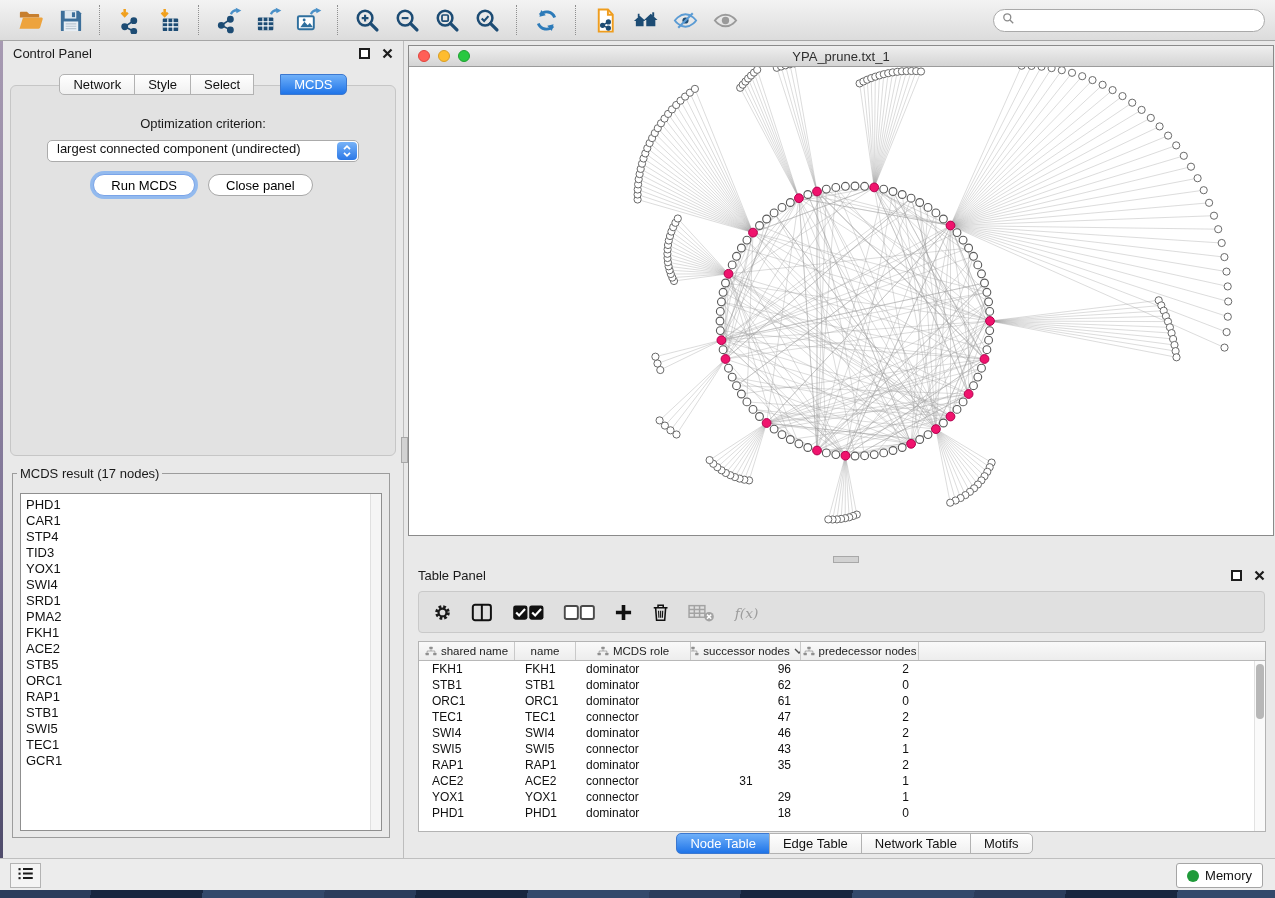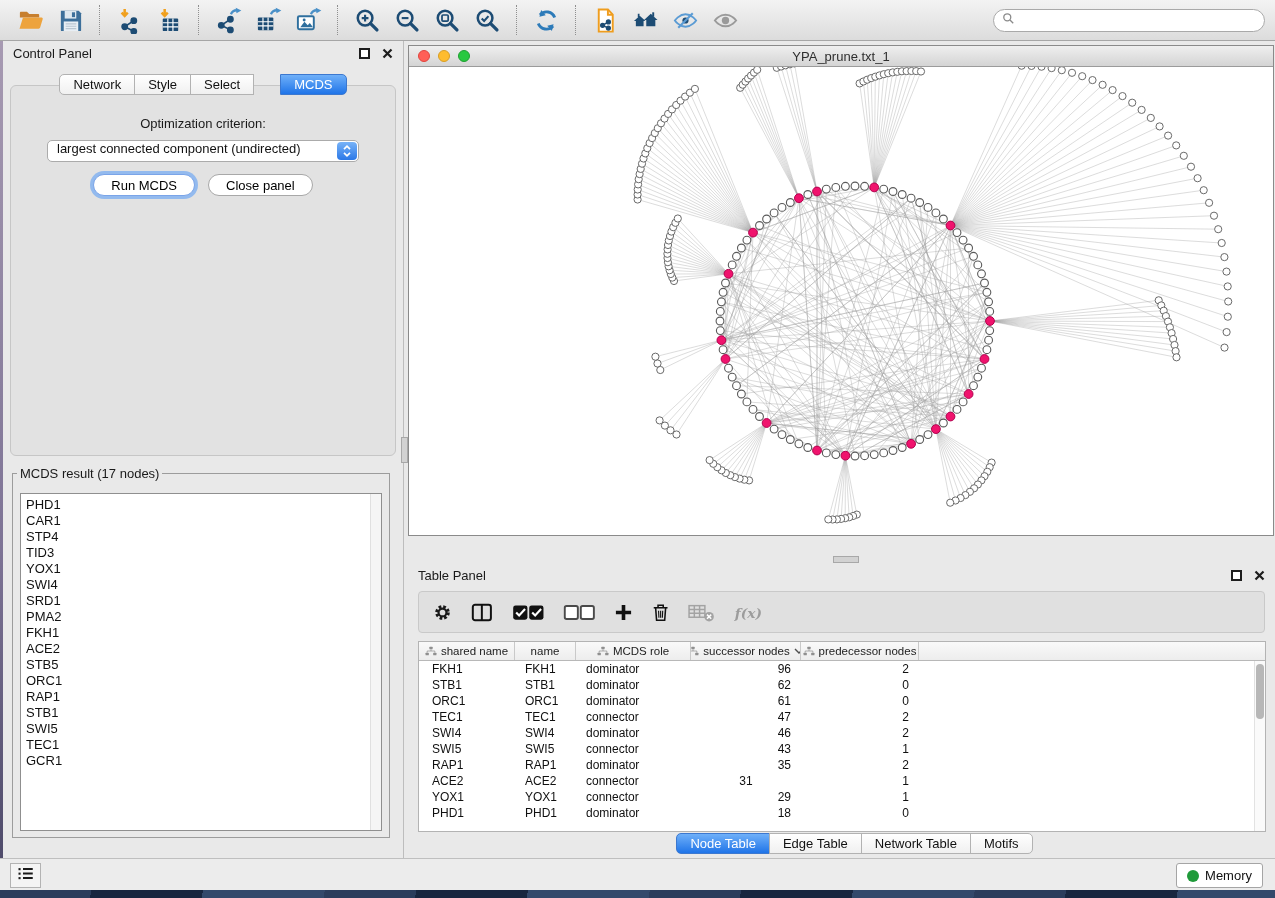--- a/index.html
+++ b/index.html
@@ -76,21 +76,21 @@
   #net-canvas .dom   { fill:#f0136d; stroke:#b2004e; stroke-width:1; }
   .splitter-handle { position:absolute; background:#d2d2d2; border:1px solid #a8a8a8; z-index:3; }
   #splitter-v { left:401px; top:437px; width:7px; height:26px; }
   #splitter-h { left:833px; top:556px; width:26px; height:7px; }
 
   
   #table-panel { position:absolute; left:408px; top:563px; width:867px; height:295px; background:#e9e9e9; }
   #tt-toolbar { position:absolute; left:10px; right:10px; top:28px; height:42px;
     background:#e0e0e0; border:1px solid #c9c9c9; border-radius:4px;
     display:flex; align-items:center; padding:0 14px; gap:19px; }
-  .tt-btn { display:flex; align-items:center; justify-content:flex-start; height:30px; cursor:default;font-weight:bold; }
+  .tt-btn { display:flex; align-items:center; justify-content:flex-start; height:30px; cursor:default; }
   .tt-btn svg { height:19px; width:auto; display:block; }
   #node-table { position:absolute; left:10px; right:9px; top:78px; bottom:26px; background:#fff; border:1px solid #b3b3b3; overflow:hidden; }
   .thead { display:flex; height:19px; background:linear-gradient(#f9f9f9,#ededed);
     border-bottom:1px solid #b8b8b8; font-size:11.5px; color:#222; }
   .th { display:flex; align-items:center; justify-content:center; gap:4px; border-right:1px solid #c9c9c9; overflow:hidden; white-space:nowrap; }
   .th.fill { flex:1; border-right:none; }
   .type-icn svg { width:12px; height:10px; display:block; }
   .sort-icn svg { width:10px; height:6px; display:block; }
   .tr { display:flex; height:16px; align-items:center; font-size:12px; color:#101010; }
   .td { padding:0 10px; white-space:nowrap; overflow:hidden; }

